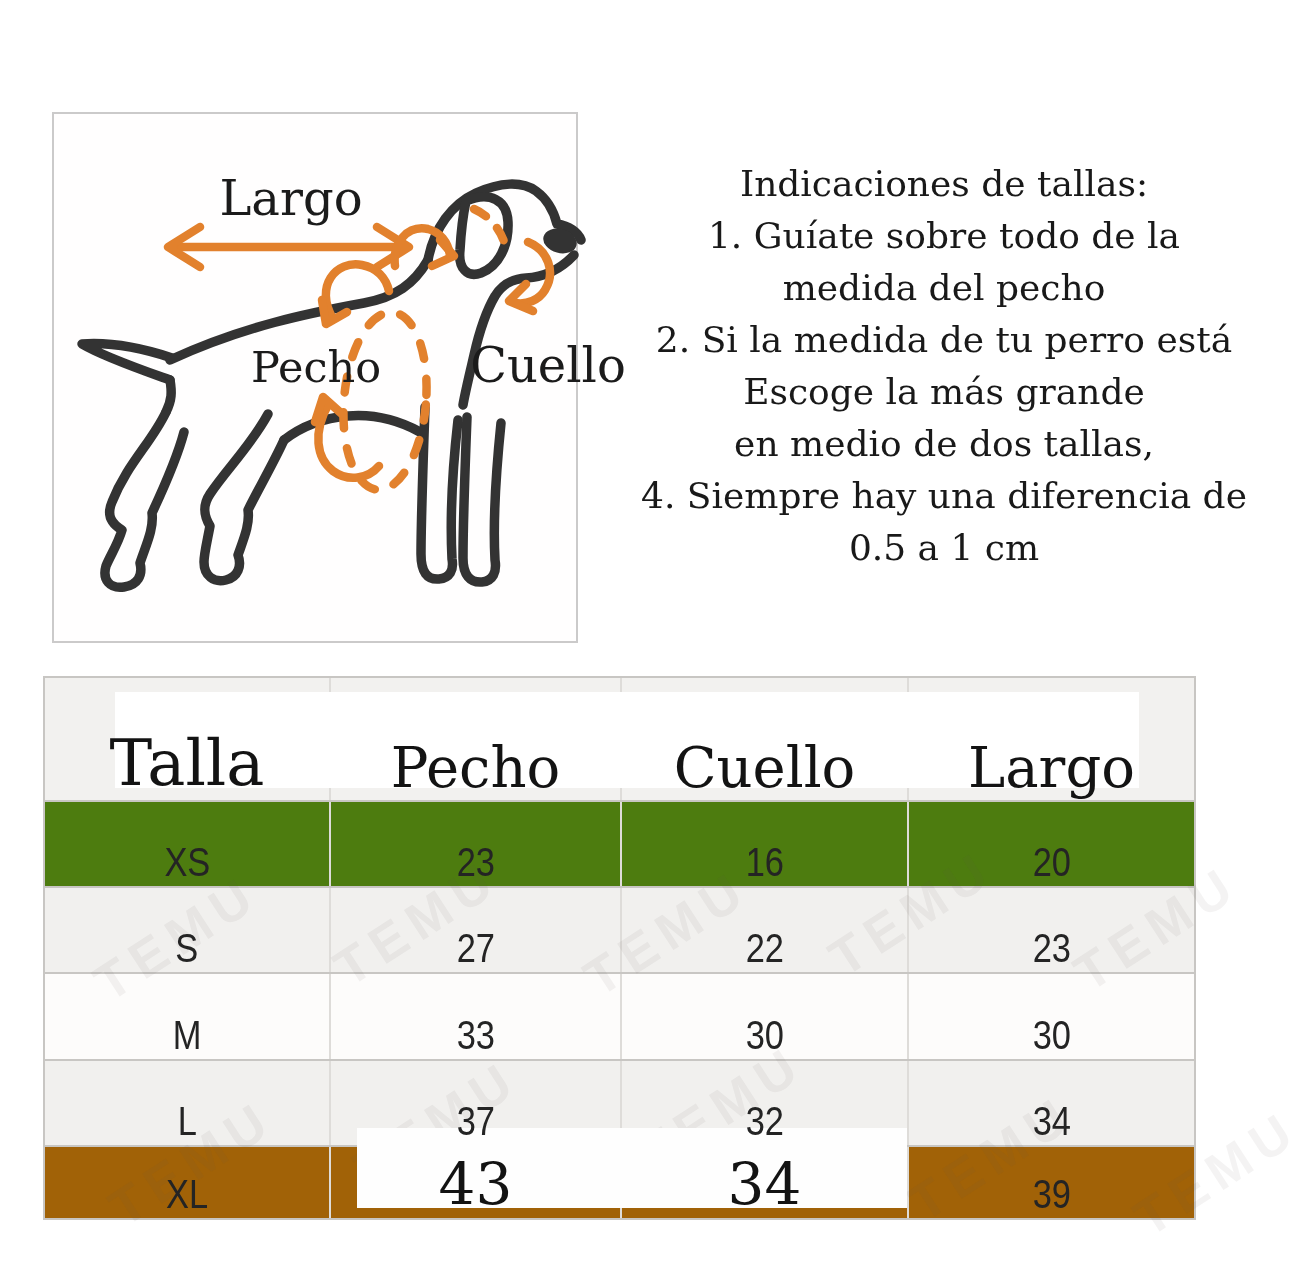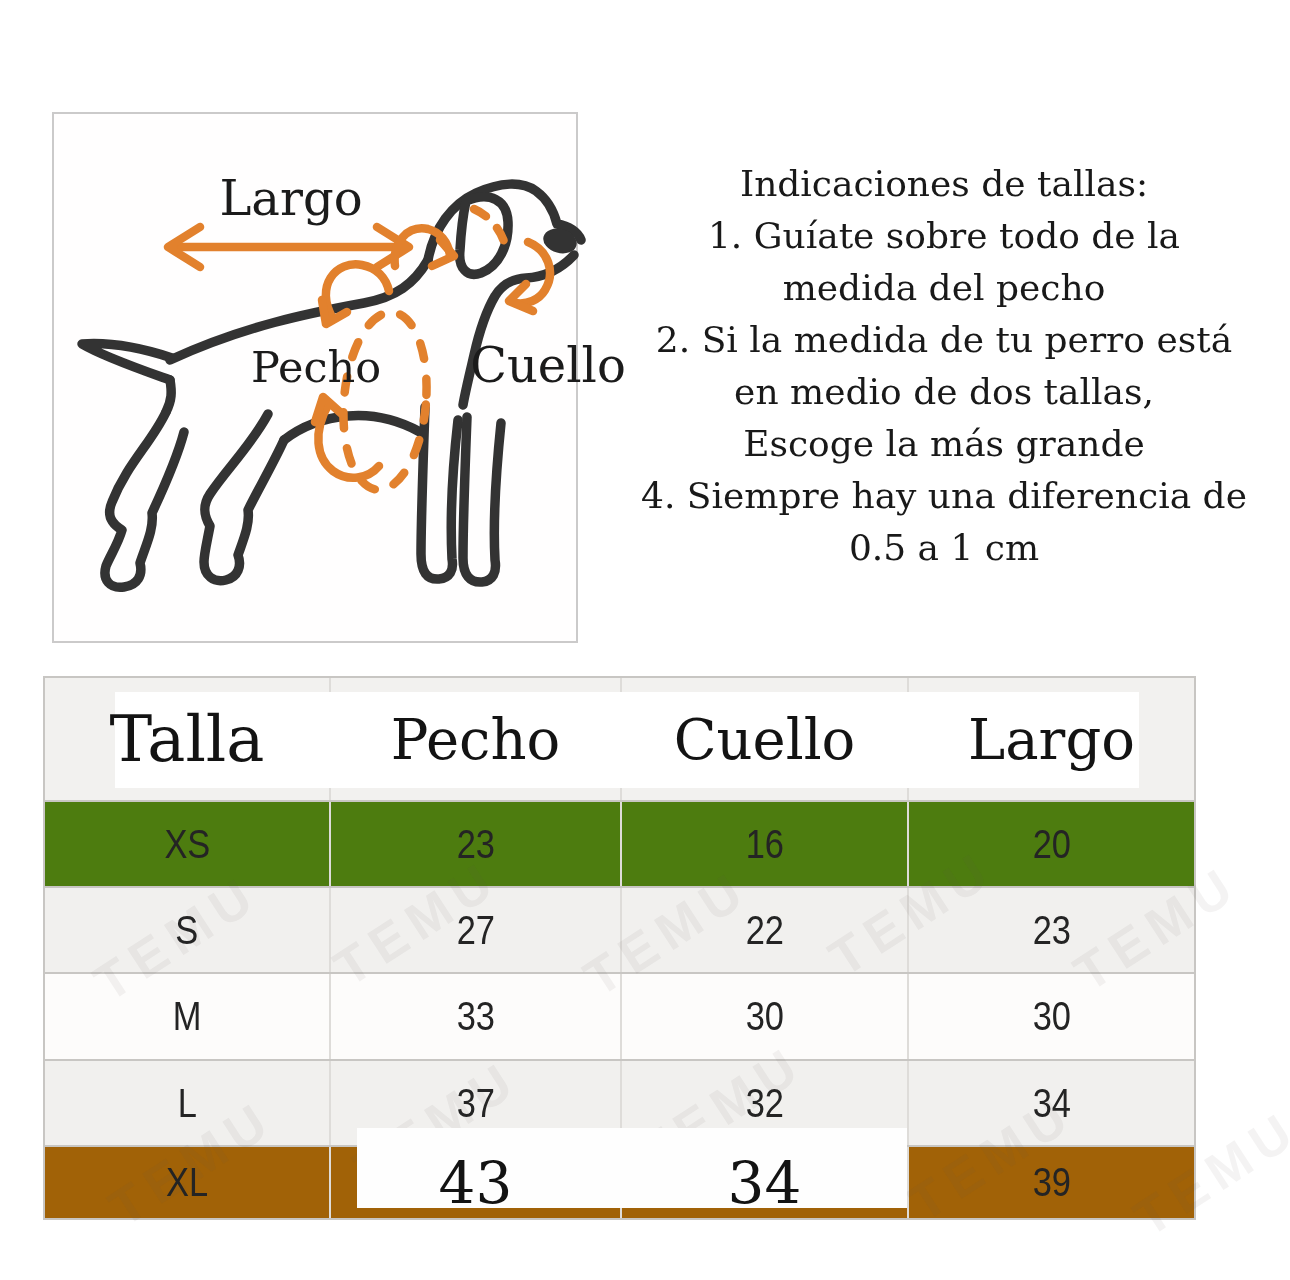--- a/index.html
+++ b/index.html
@@ -15,21 +15,21 @@
   
   .instructions{position:absolute;left:608px;top:158px;width:672px;
                 text-align:center;font-family:"DejaVu Serif",serif;
                 font-size:36px;line-height:52px;color:#191919;}
 
   
   .size-table{position:absolute;left:43px;top:676px;width:1149px;
               border:2px solid #c8c6c3;box-sizing:content-box;background:#f1f0ee;}
   .t-row{display:grid;grid-template-columns:284px 291px 287px 287px;position:relative;}
   .t-row + .t-row{border-top:2px solid #c8c6c3;}
-  .t-cell{display:flex;align-items:center;justify-content:center;position:relative;}
+  .t-cell{display:flex;align-items:flex-end;justify-content:center;position:relative;}
   .t-cell + .t-cell{border-left:2px solid #dedcd9;}
   .r-head{height:122px;background:#f2f1ef;}
   .r-xs{height:84px;background:#4d7c0f;}
   .r-s{height:84px;background:#f1f0ee;}
   .r-m{height:85px;background:#fdfcfb;}
   .r-l{height:84px;background:#f1f0ee;}
   .r-xl{height:71px;background:#a16207;}
 
   .hdr-box{position:absolute;left:70px;top:14px;width:1024px;height:96px;
            background:#ffffff;z-index:1;}
@@ -122,22 +122,22 @@
     <text x="262" y="268" font-size="43" text-anchor="middle">Pecho</text>
     <text x="494" y="268" font-size="48" text-anchor="middle">Cuello</text>
   </svg>
 </div>
 
 <div class="instructions">
   <div>Indicaciones de tallas:</div>
   <div>1. Guíate sobre todo de la</div>
   <div>medida del pecho</div>
   <div>2. Si la medida de tu perro está</div>
+  <div>Escoge la más grande</div>
   <div>en medio de dos tallas,</div>
-  <div>Escoge la más grande</div>
   <div>4. Siempre hay una diferencia de</div>
   <div>0.5 a 1 cm</div>
 </div>
 
 <div class="size-table">
 
   <span class="wm wm1">TEMU</span>
   <span class="wm wm2">TEMU</span>
   <span class="wm wm3">TEMU</span>
   <span class="wm wm4">TEMU</span>

